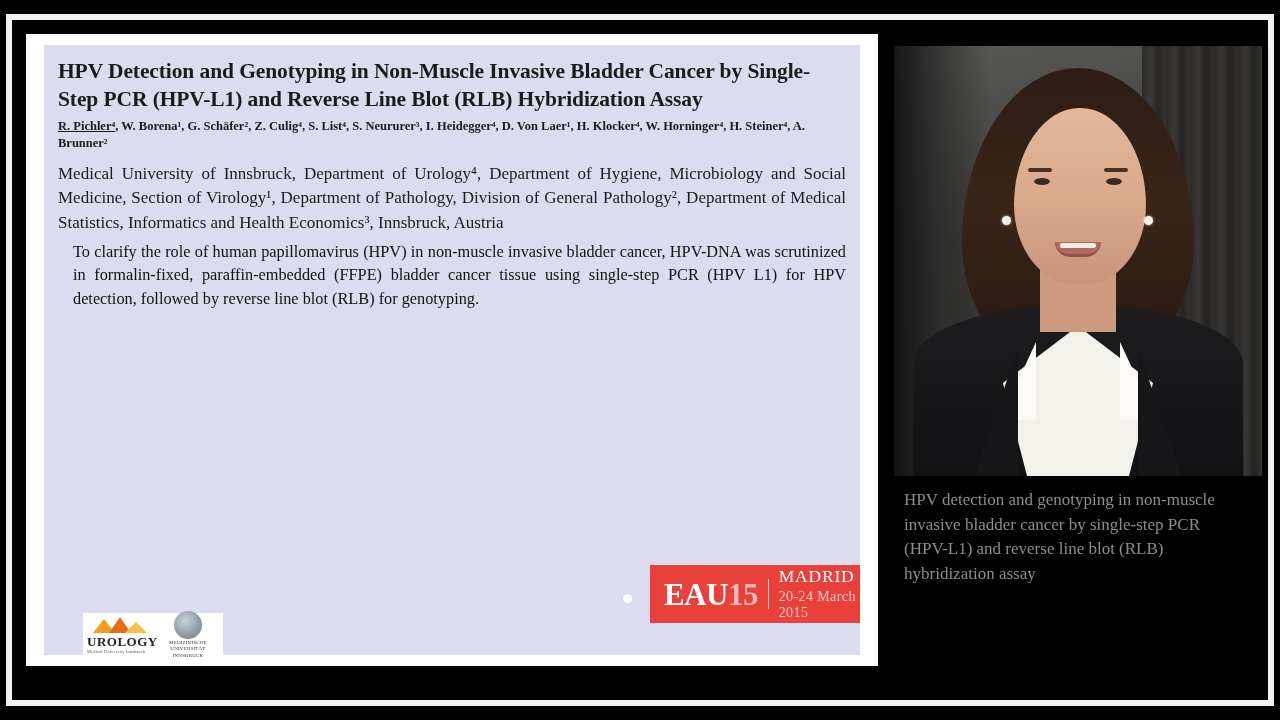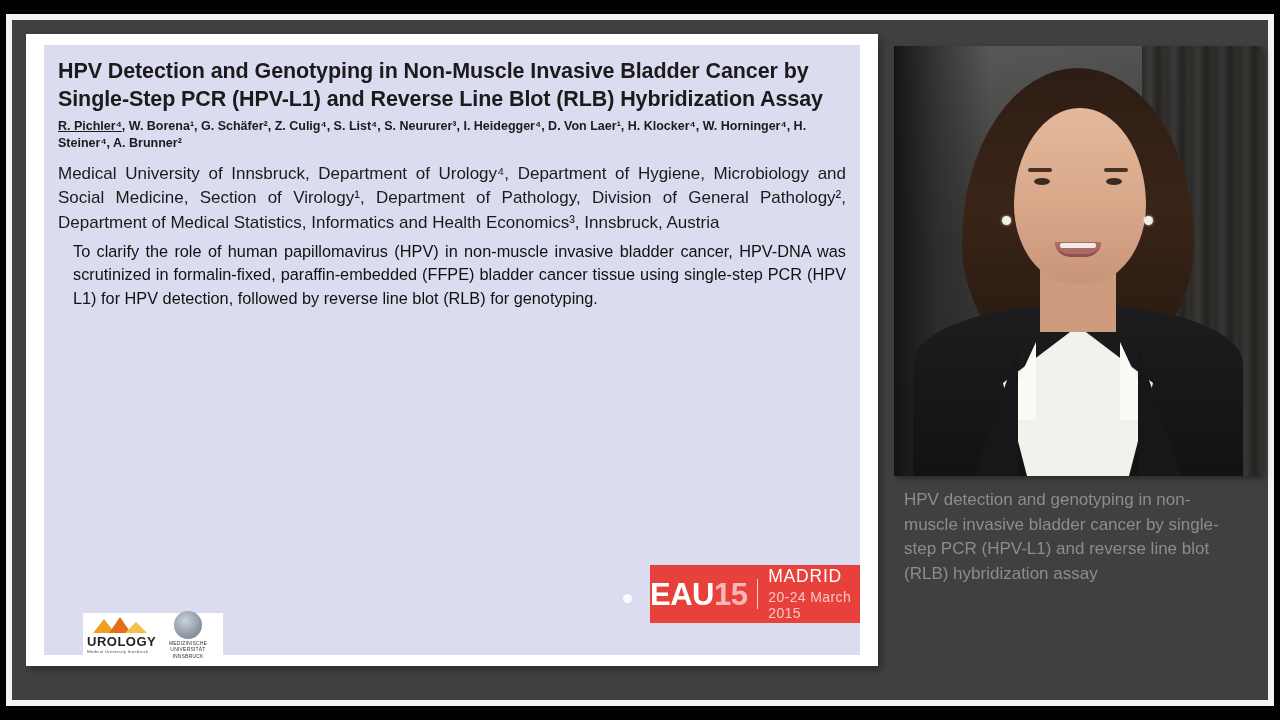--- a/index.html
+++ b/index.html
@@ -29,21 +29,22 @@
     box-sizing: border-box;
     border-left: 6px solid #000;
     border-right: 6px solid #000;
   }
   .inner {
     position: absolute;
     left: 6px;
     top: 6px;
     right: 6px;
     bottom: 6px;
-    background: #404040;
+    background: #000000;
+    font-family: Liberation Serif, serif;
   }
 
   
   .slide-wrap {
     position: absolute;
     left: 14px;
     top: 14px;
     width: 852px;
     height: 632px;
     background: #ffffff;
@@ -107,20 +108,21 @@
     right: 0px;
     bottom: 32px;
     width: 210px;
     height: 58px;
     background: #e8413c;
     display: flex;
     align-items: center;
     justify-content: flex-start;
     color: #fff;
     box-sizing: border-box;
+    padding-left: 14px;
   }
   .eau-badge .eau {
     font-size: 31px;
     font-weight: bold;
     letter-spacing: -0.5px;
     line-height: 1;
   }
   .eau-badge .eau .fifteen {
     color: #f6b7b5;
   }

